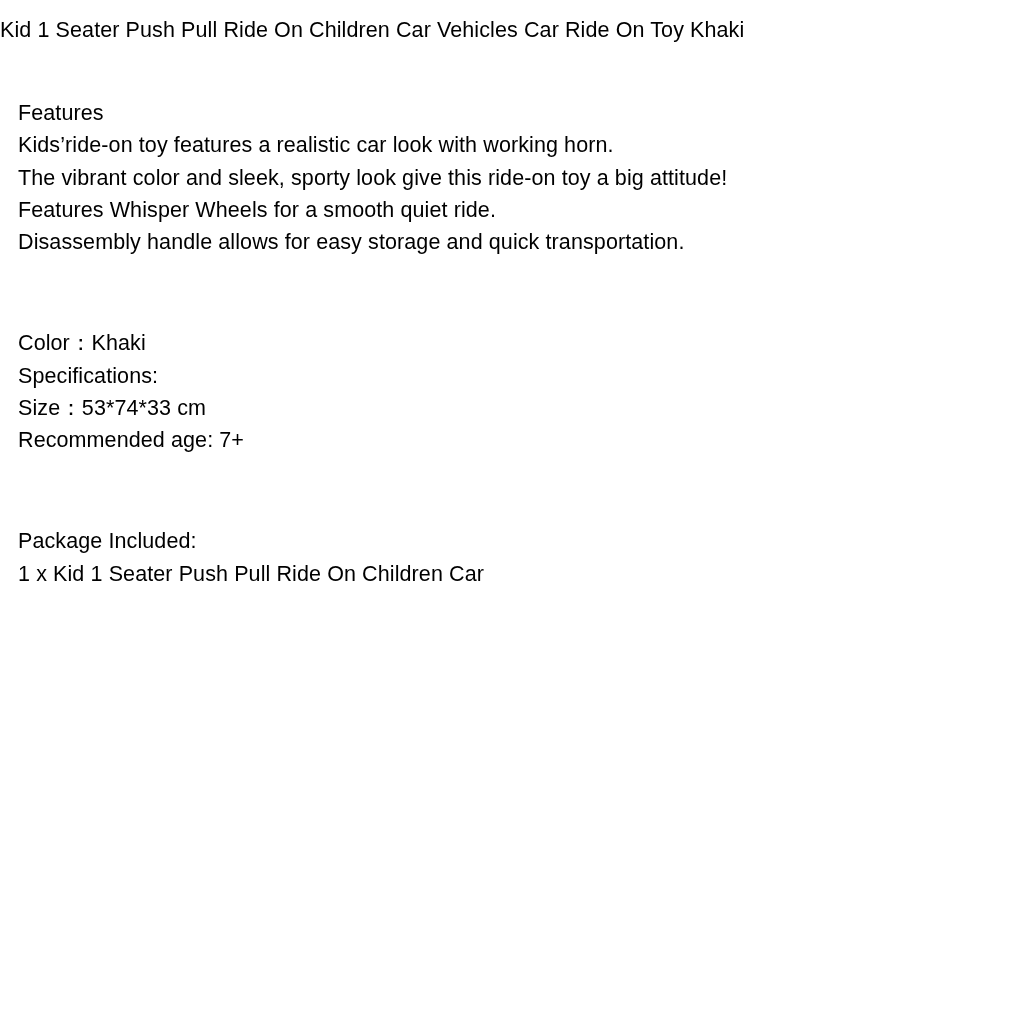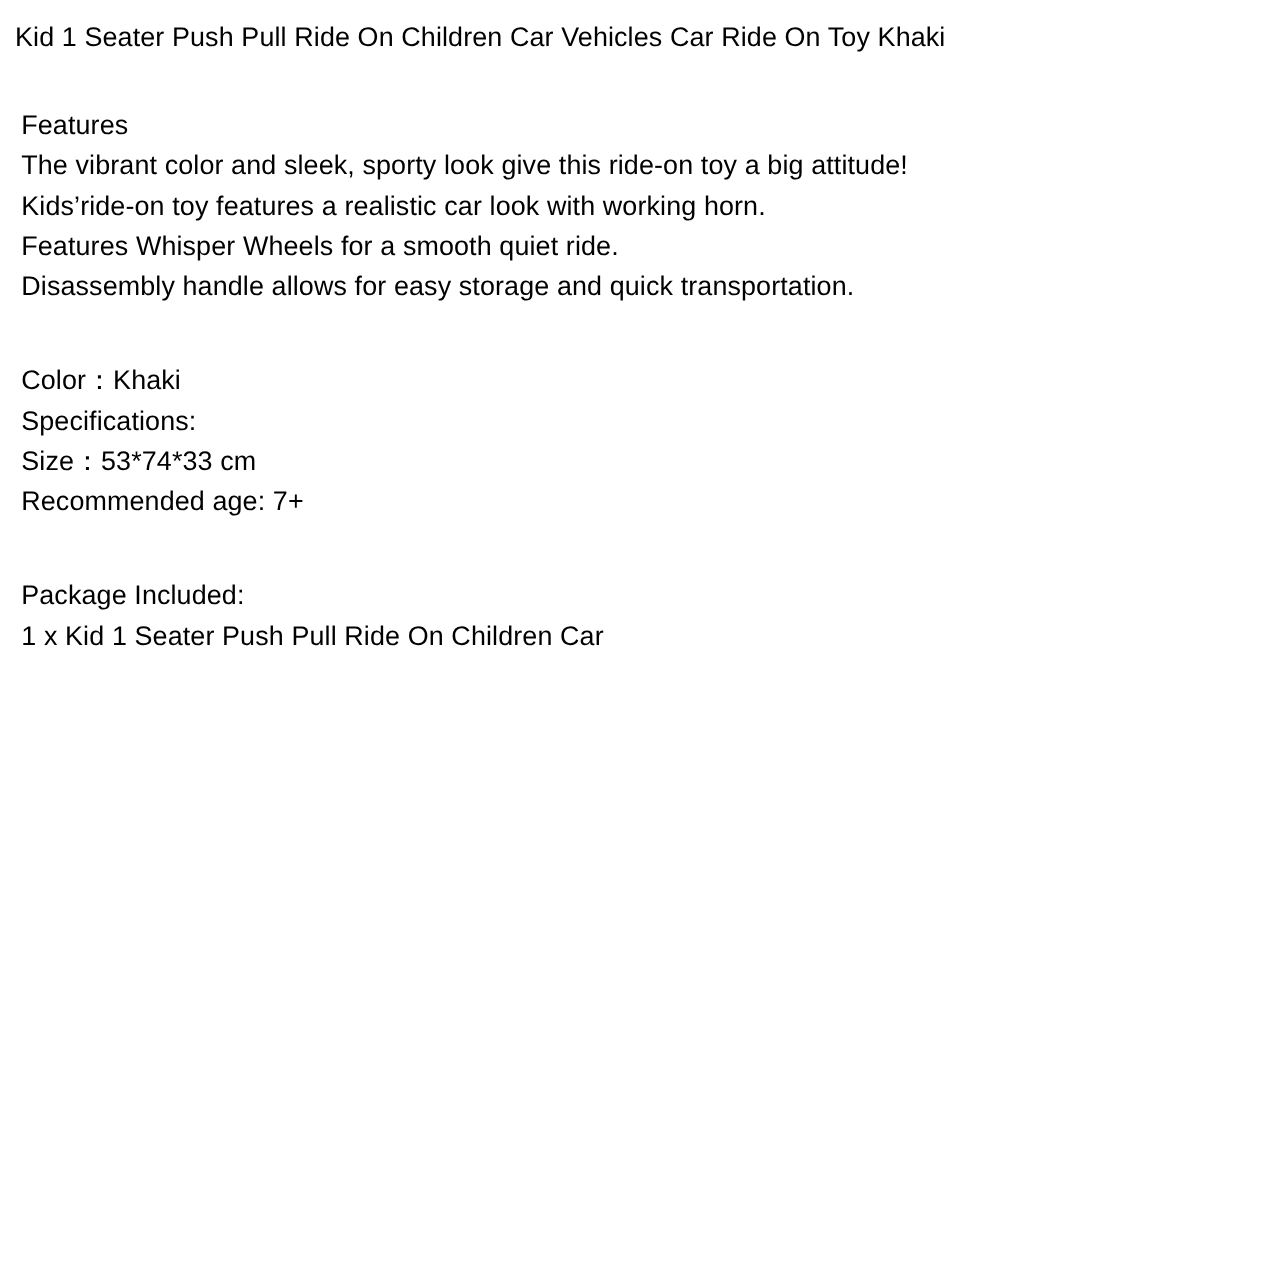--- a/index.html
+++ b/index.html
@@ -11,54 +11,54 @@
     width: 1024px;
     height: 1024px;
     font-family: "Liberation Sans", sans-serif;
     color: #000000;
     -webkit-font-smoothing: antialiased;
   }
   .page {
     box-sizing: border-box;
     width: 959px;
     height: 1024px;
-    padding: 14px 12px 0 12px;
+    padding: 14px 12px 0 0;
   }
   .line {
     font-size: 21.5px;
     line-height: 32.4px;
     white-space: pre-wrap;
     letter-spacing: 0.1px;
   }
   .title {
     font-size: 21.5px;
     line-height: 32.4px;
     margin-bottom: 0;
   }
   .spacer {
     height: 32.4px;
   }
   .block {
-    margin: 5px;
+    margin: 18px;
     padding: 0;
   }
 </style>
 </head>
 <body>
 
 <div class="page">
 
   <div class="line title">Kid 1 Seater Push Pull Ride On Children Car Vehicles Car Ride On Toy Khaki</div>
 
   <div class="spacer"></div>
 
   <div class="block">
     <div class="line">Features</div>
+    <div class="line">Kids’ride-on toy features a realistic car look with working horn.</div>
     <div class="line">The vibrant color and sleek, sporty look give this ride-on toy a big attitude!</div>
-    <div class="line">Kids’ride-on toy features a realistic car look with working horn.</div>
     <div class="line">Features Whisper Wheels for a smooth quiet ride.</div>
     <div class="line">Disassembly handle allows for easy storage and quick transportation.</div>
   </div>
 
   <div class="spacer"></div>
 
   <div class="block">
     <div class="line">Color：Khaki</div>
     <div class="line">Specifications:</div>
     <div class="line">Size：53*74*33 cm</div>

